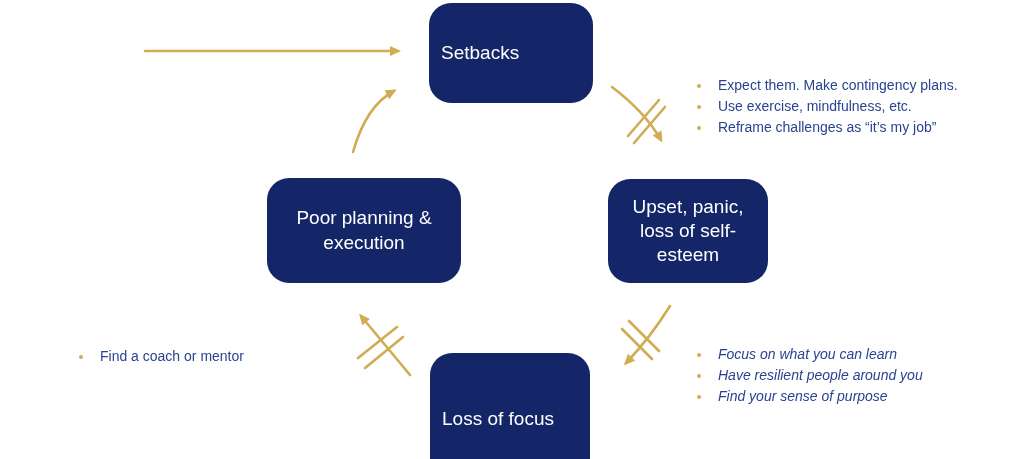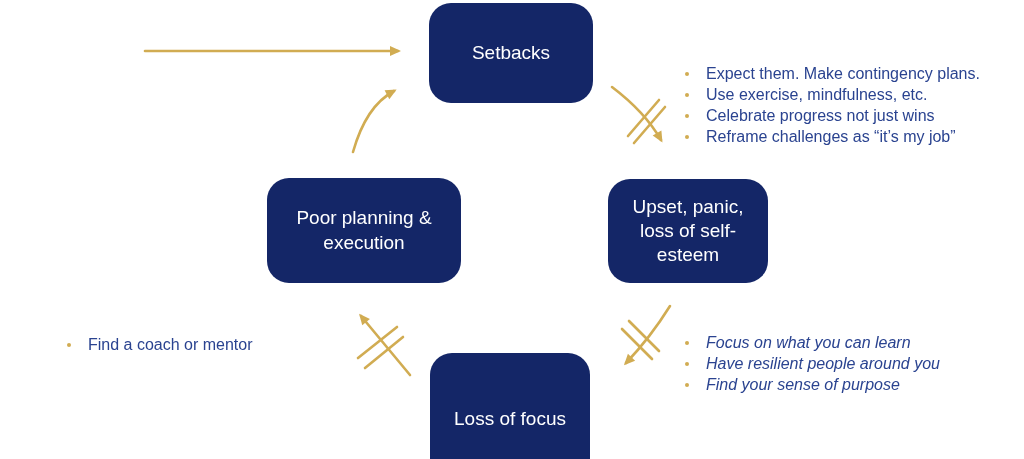--- a/index.html
+++ b/index.html
@@ -18,38 +18,38 @@
     z-index: 1;
   }
 
   
   .node {
     position: absolute;
     z-index: 2;
     background: var(--box-bg, #142667);
     color: var(--box-text, #ffffff);
     border-radius: 22px;
-    display: flex; align-items: center; justify-content: center;
+    display: flex; align-items: center; justify-content: flex-start;
     text-align: center;
     font-size: 19px; line-height: 1.28;
     box-sizing: border-box;
     padding: 0 12px;
   }
   #node-setbacks { left: 429px; top: 3px;   width: 164px; height: 100px; }
   #node-poor     { left: 267px; top: 178px; width: 194px; height: 105px; }
   #node-upset    { left: 608px; top: 179px; width: 160px; height: 104px; padding: 0 16px; }
   #node-loss     { left: 430px; top: 353px; width: 160px; height: 132px; }
 
   
   .tips {
     position: absolute;
     z-index: 2;
-    list-style: none; margin: 0; padding: 0;
+    list-style: none; margin: 12px; padding: 0;
     color: var(--tip-text, #2a4390);
-    font-size: 16px; line-height: 21px;
+    font-size: 14px; line-height: 21px;
   }
   .tips li { display: flex; align-items: flex-start; }
   .dot {
     width: 4px; height: 4px; border-radius: 50%;
     background: var(--accent-gold, #d1ac52);
     margin: 9px 17px 0 0;
     flex: none;
   }
   #tips-setbacks { left: 685px; top: 63px; }
   #tips-upset    { left: 685px; top: 332px; font-style: italic; }
@@ -102,24 +102,20 @@
   <li>
     <span class="dot"></span>
     <span>Expect them. Make contingency plans.</span>
   </li>
   <li>
     <span class="dot"></span>
     <span>Use exercise, mindfulness, etc.</span>
   </li>
   <li>
     <span class="dot"></span>
-    <span>Celebrate progress not just wins</span>
-  </li>
-  <li>
-    <span class="dot"></span>
     <span>Reframe challenges as “it’s my job”</span>
   </li>
 </ul>
 
 <ul class="tips" id="tips-upset">
   <li>
     <span class="dot"></span>
     <span>Focus on what you can learn</span>
   </li>
   <li>

